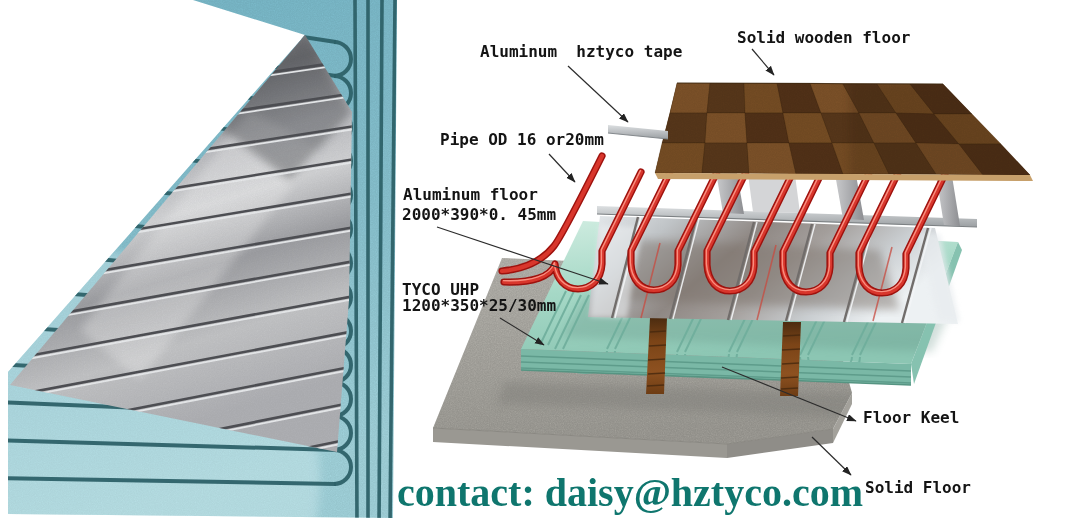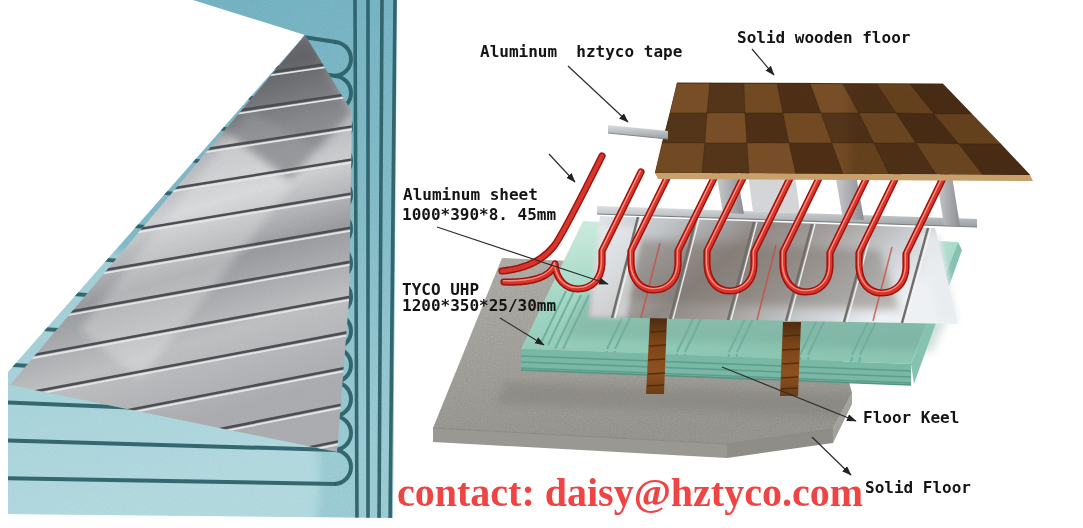--- a/index.html
+++ b/index.html
@@ -2,21 +2,21 @@
 <html><head>
 <meta charset="utf-8">
 <style>
   html,body{margin:0;padding:0;background:#ffffff;}
   .stage{position:relative;width:1083px;height:528px;background:#ffffff;overflow:hidden;
          font-family:"Liberation Sans",sans-serif;}
   .stage svg{position:absolute;left:0;top:0;}
   .label{position:absolute;font-family:"DejaVu Sans Mono",monospace;font-weight:700;
          font-size:16px;line-height:20px;color:#141414;white-space:pre;letter-spacing:0;}
   .contact{position:absolute;left:397px;top:472px;font-family:"Liberation Serif",serif;
-           font-weight:700;font-size:40px;line-height:42px;color:#ef4444;white-space:pre;}
+           font-weight:700;font-size:40px;line-height:42px;color:#0f766e;white-space:pre;}
 </style>
 </head>
 <body>
 
 <div class="stage">
 <svg width="1083" height="528" viewBox="0 0 1083 528">
   <defs>
     <linearGradient id="tealG" x1="0" y1="0" x2="0.2" y2="1">
       <stop offset="0" stop-color="#7cc0d2"></stop>
           <stop offset="0.55" stop-color="#8fccda"></stop>
@@ -360,21 +360,22 @@
       <path d="M437,227 L608,284" marker-end="url(#ah)"></path>
       <path d="M500,318 L544,345" marker-end="url(#ah)"></path>
       <path d="M722,367 L856,421" marker-end="url(#ah)"></path>
       <path d="M812,437 L851,475" marker-end="url(#ah)"></path>
     </g>
   </g>
 </svg>
 
 <div class="label" style="left:480px;top:42px;">Aluminum  hztyco tape</div>
 <div class="label" style="left:737px;top:28px;">Solid wooden floor</div>
-<div class="label" style="left:403px;top:185px;">Aluminum sheet</div>
-<div class="label" style="left:402px;top:205px;">1000*390*8. 45mm</div>
+<div class="label" style="left:440px;top:130px;">Pipe OD 16 or20mm</div>
+<div class="label" style="left:403px;top:185px;">Aluminum floor</div>
+<div class="label" style="left:402px;top:205px;">2000*390*0. 45mm</div>
 <div class="label" style="left:402px;top:280px;">TYCO UHP</div>
 <div class="label" style="left:402px;top:296px;">1200*350*25/30mm</div>
 <div class="label" style="left:863px;top:408px;">Floor Keel</div>
 <div class="label" style="left:865px;top:478px;">Solid Floor</div>
 
 <div class="contact">contact: daisy@hztyco.com</div>
 </div>
 
 </body></html>

